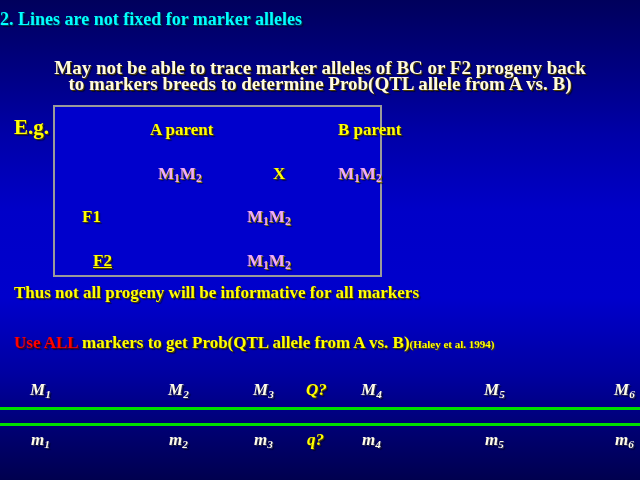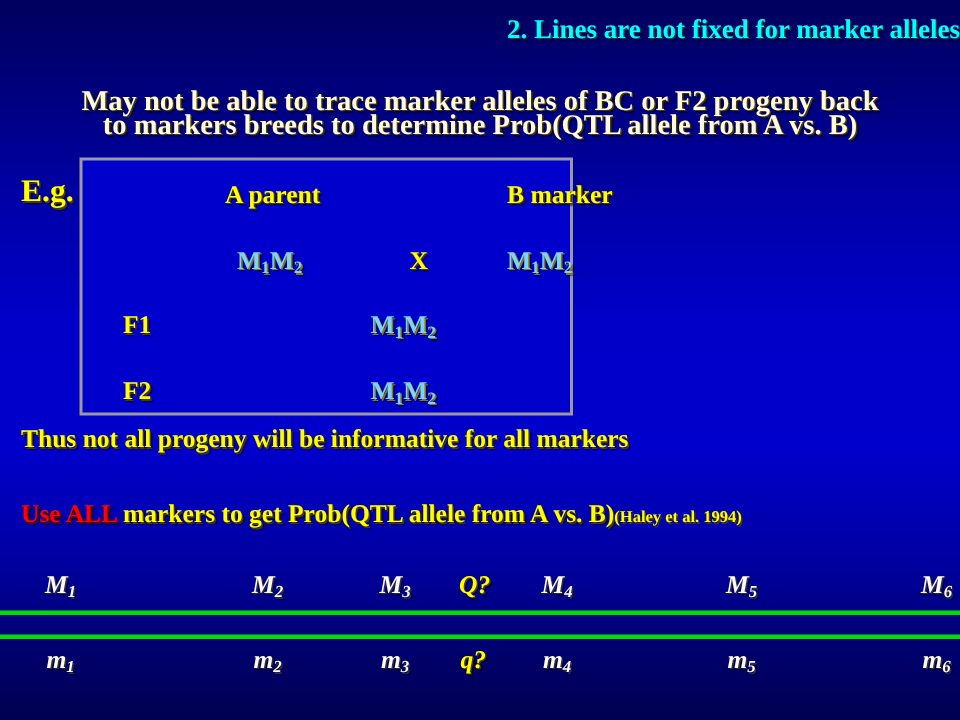--- a/index.html
+++ b/index.html
@@ -26,21 +26,21 @@
   }
 
   
   .txt { position: absolute; white-space: nowrap; line-height: 1; }
 
   
   #title {
     top: 10px;
     left: 0;
     width: 640px;
-    text-align: right;
+    text-align: left;
     white-space: nowrap;
     color: #00ffff;
     font-size: 18px;
     font-weight: bold;
     text-shadow: 1px 1px 0 #003a5c, 2px 2px 1px rgba(0,0,0,.5);
   }
 
   
   .headline {
     left: 0;
@@ -75,21 +75,21 @@
   }
   .box-txt {
     font-size: 17px;
     font-weight: bold;
   }
   .yellow-txt {
     color: #ffff00;
     text-shadow: 1px 1px 0 #4a3a00, 2px 2px 1px rgba(0,0,0,.5);
   }
   .white-txt {
-    color: #7dd3fc;
+    color: #f0abfc;
     text-shadow: 1px 1px 0 #8a7a00, 2px 2px 1px rgba(0,0,0,.5);
   }
   .box-txt sub {
     font-size: 0.68em;
     vertical-align: baseline;
     position: relative;
     bottom: -0.26em;
   }
 
   
@@ -169,32 +169,32 @@
   <div id="title" class="txt">2. Lines are not fixed for marker alleles</div>
 
   <div id="headline1" class="txt headline">May not be able to trace marker alleles of BC or F2 progeny back</div>
   <div id="headline2" class="txt headline">to markers breeds to determine Prob(QTL allele from A vs. B)</div>
 
   <div id="eg-label" class="txt">E.g.</div>
 
   <div id="cross-box">
 
     <div class="txt box-txt yellow-txt" style="left:95px; top:14px;">A parent</div>
-    <div class="txt box-txt yellow-txt" style="left:283px; top:14px;">B marker</div>
+    <div class="txt box-txt yellow-txt" style="left:283px; top:14px;">B parent</div>
 
     <div class="txt box-txt white-txt" style="left:103px; top:58px;"><span>M</span><sub>1</sub><span>M</span><sub>2</sub></div>
 
     <div class="txt box-txt yellow-txt" style="left:218px; top:58px;">X</div>
 
     <div class="txt box-txt white-txt" style="left:283px; top:58px;"><span>M</span><sub>1</sub><span>M</span><sub>2</sub></div>
 
     <div class="txt box-txt yellow-txt" style="left:27px; top:101px;">F1</div>
     <div class="txt box-txt white-txt" style="left:192px; top:101px;"><span>M</span><sub>1</sub><span>M</span><sub>2</sub></div>
 
-    <div class="txt box-txt yellow-txt" style="left:27px; top:145px;">F2</div>
+    <div class="txt box-txt yellow-txt" style="left:38px; top:145px;text-decoration:underline;">F2</div>
     <div class="txt box-txt white-txt" style="left:192px; top:145px;"><span>M</span><sub>1</sub><span>M</span><sub>2</sub></div>
   </div>
 
   <div id="thus-line" class="txt">Thus not all progeny will be informative for all markers</div>
 
   <div id="use-line" class="txt"><span id="use-all">Use ALL</span><span id="use-rest"> markers to get Prob(QTL allele from A vs. B)</span><span id="citation">(Haley et al. 1994)</span></div>
 
   <div id="chromosome">
     <div id="chrom-line-top" class="chrom-line" style="background: rgb(0, 224, 0);"></div>
     <div id="chrom-line-bottom" class="chrom-line" style="background: rgb(0, 224, 0);"></div>

